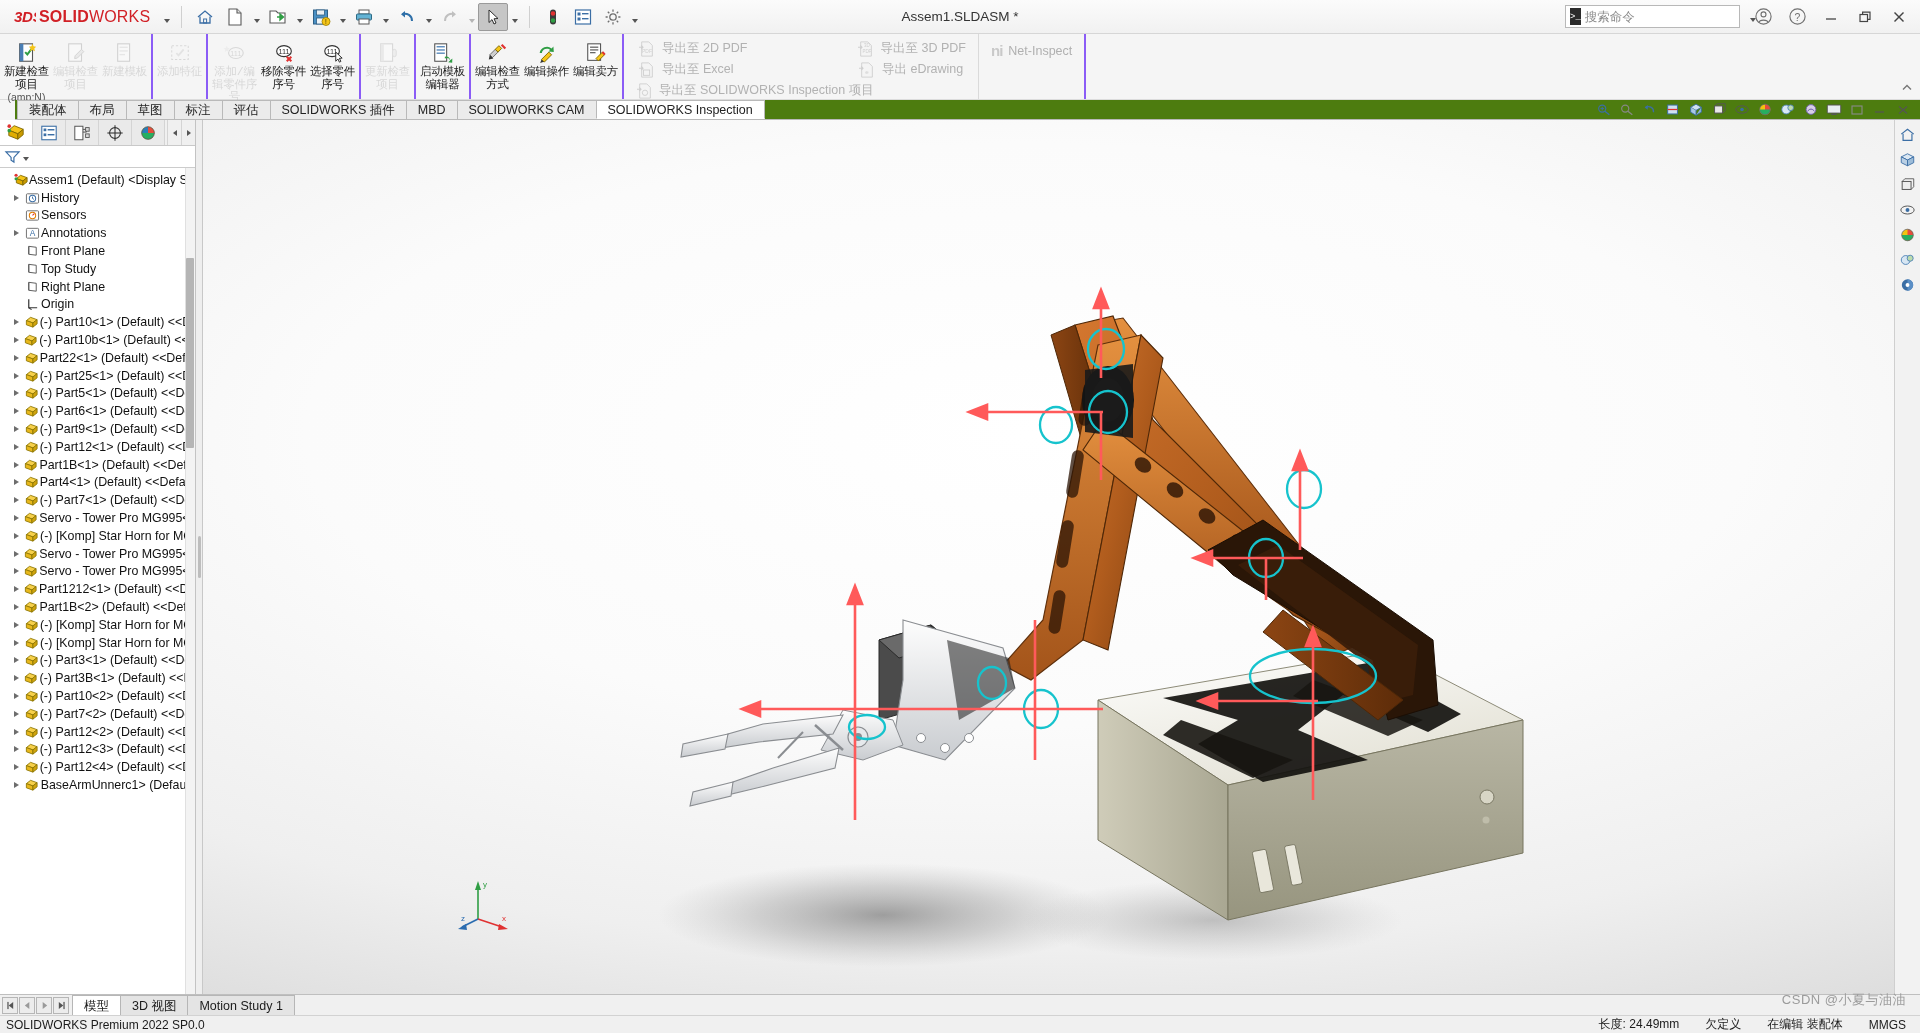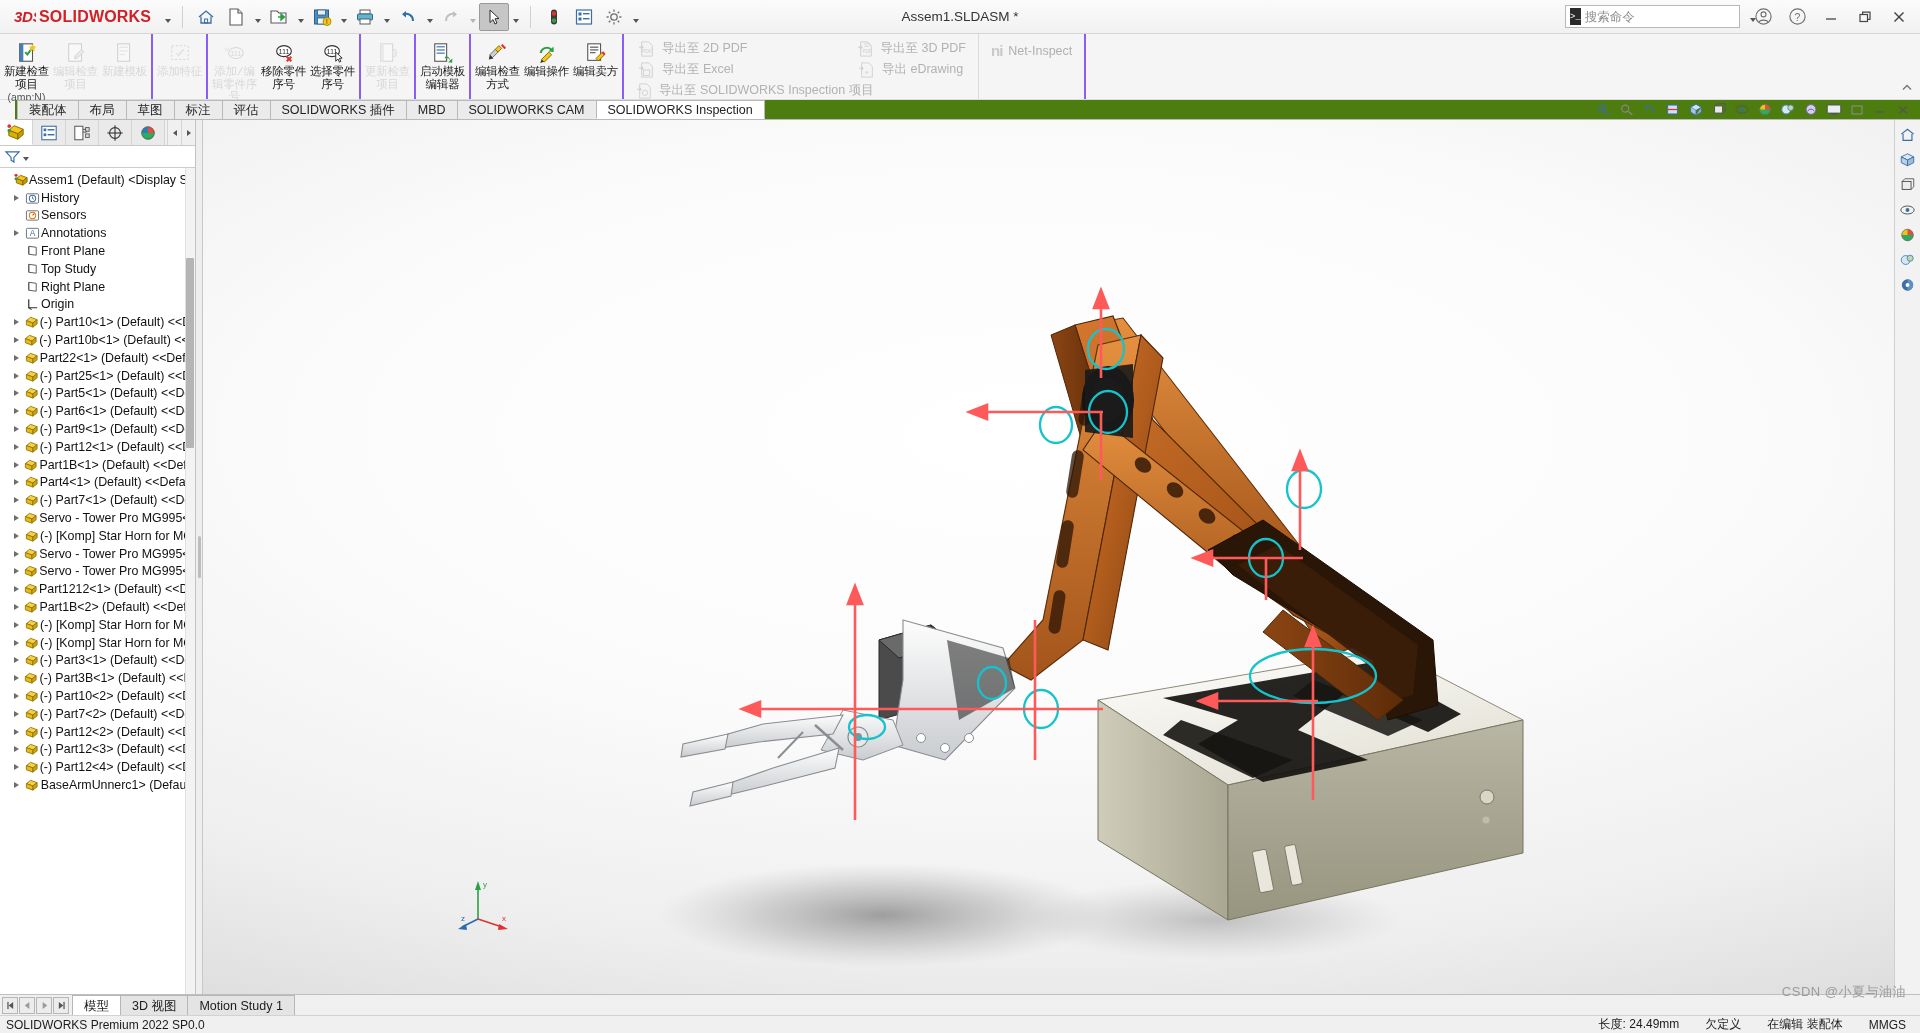--- a/index.html
+++ b/index.html
@@ -15,21 +15,21 @@
 
   
   .titlebar {
     height:34px; min-height:34px; display:flex; align-items:center;
     background:linear-gradient(#fbfbfb,#f1f1f1);
     border-bottom:1px solid #d6d6d6;
     position:relative;
   }
   .sw-logo { display:flex; align-items:center; padding:0 10px 0 14px; height:34px; }
   .sw-logo .solid { color:#d12026; font-weight:bold; font-size:16px; letter-spacing:.2px; margin-left:3px;}
-  .sw-logo .works { color:#d12026; font-weight:bold; font-size:16px; letter-spacing:.2px;}
+  .sw-logo .works { color:#d12026; font-weight:normal; font-size:16px; letter-spacing:.2px;}
   .tb-sep { width:1px; height:22px; background:#d0d0d0; margin:0 8px; }
   .tb-btn { width:30px; height:28px; display:flex; align-items:center; justify-content:center; border:1px solid transparent; border-radius:2px;}
   .tb-btn.active { background:#c6c6c6; border:1px solid #9a9a9a; }
   .tb-caret { width:13px; height:28px; display:flex; align-items:flex-end; justify-content:center; padding-bottom:8px;}
   .caret { width:0;height:0;border-left:3.5px solid transparent;border-right:3.5px solid transparent;border-top:4px solid #555; }
   .caret.dim { border-top-color:#b5b5b5; }
   .doc-title { position:absolute; left:0; right:0; text-align:center; font-size:13.5px; color:#333; pointer-events:none;}
   .tb-right { margin-left:auto; display:flex; align-items:center; padding-right:4px; }
   .searchbox {
     display:flex; align-items:center; width:175px; height:23px;
@@ -120,21 +120,21 @@
   .navbtn { width:16px;height:17px;border:1px solid #b6b6b6;background:#ececec;margin-right:1px;display:flex;align-items:center;justify-content:center;}
   .btab { padding:0 11px; font-size:12.5px; line-height:20px; border:1px solid #b6b6b6; border-bottom:none; background:#e4e4e4; margin-right:-1px;}
   .btab.active{ background:#fff; }
 
   
   .statusbar { height:18px; min-height:18px; display:flex; align-items:center; background:#f0f0f0;
      border-top:1px solid #d2d2d2; font-size:12px; color:#1b1b1b; padding:0 6px; }
   .statusbar .right { margin-left:auto; display:flex; align-items:center; gap:26px; padding-right:8px;}
 
   
-  .wm { position:absolute; right:14px; bottom:32px; font-size:13px; color:#9b9b9b; letter-spacing:.5px; z-index:30;}
+  .wm { position:absolute; right:14px; bottom:24px; font-size:13px; color:#9b9b9b; letter-spacing:.5px; z-index:30;}
 
   
   .gfx svg.scene { position:absolute; left:0; top:0; }
   .axis-tri { position:absolute; left:255px; bottom:58px; }
 </style>
 </head>
 <body>
 
 <div class="app">
 

